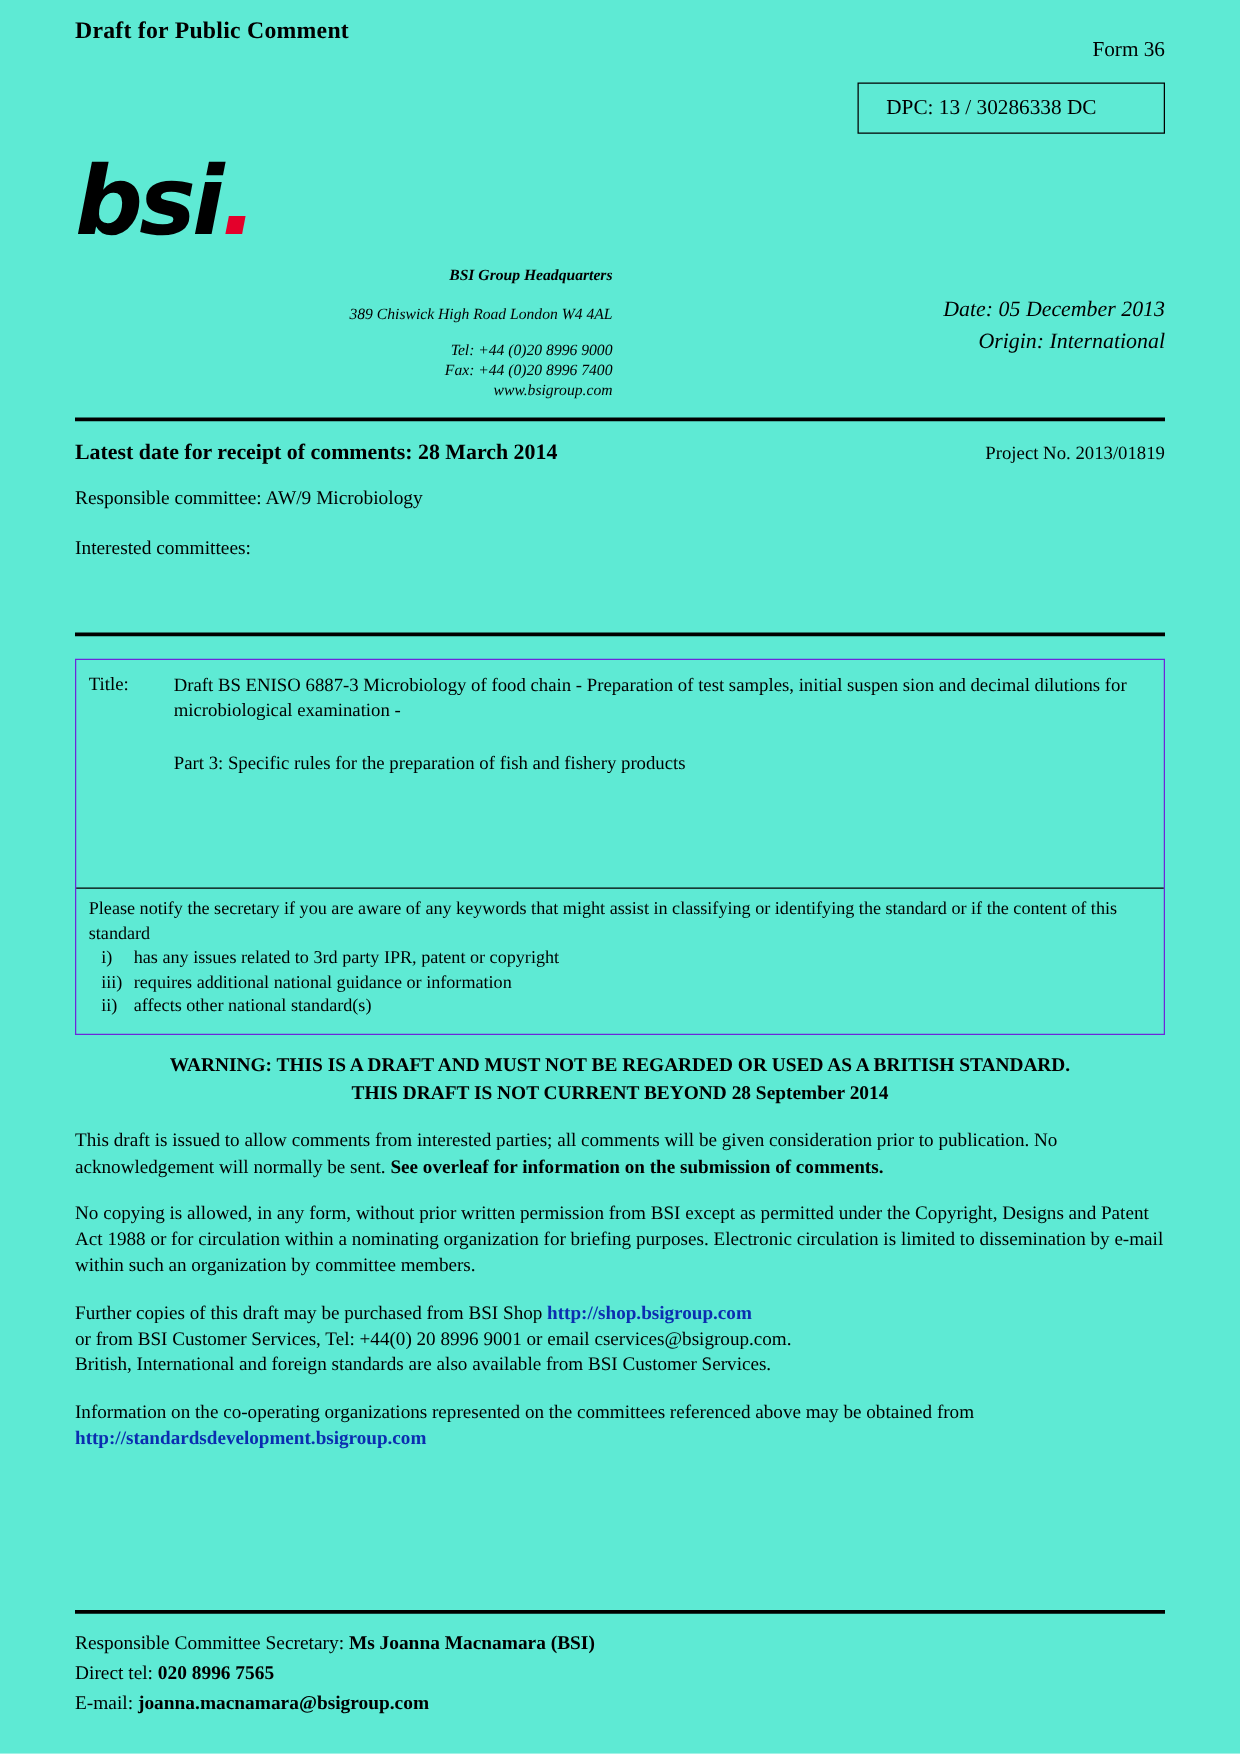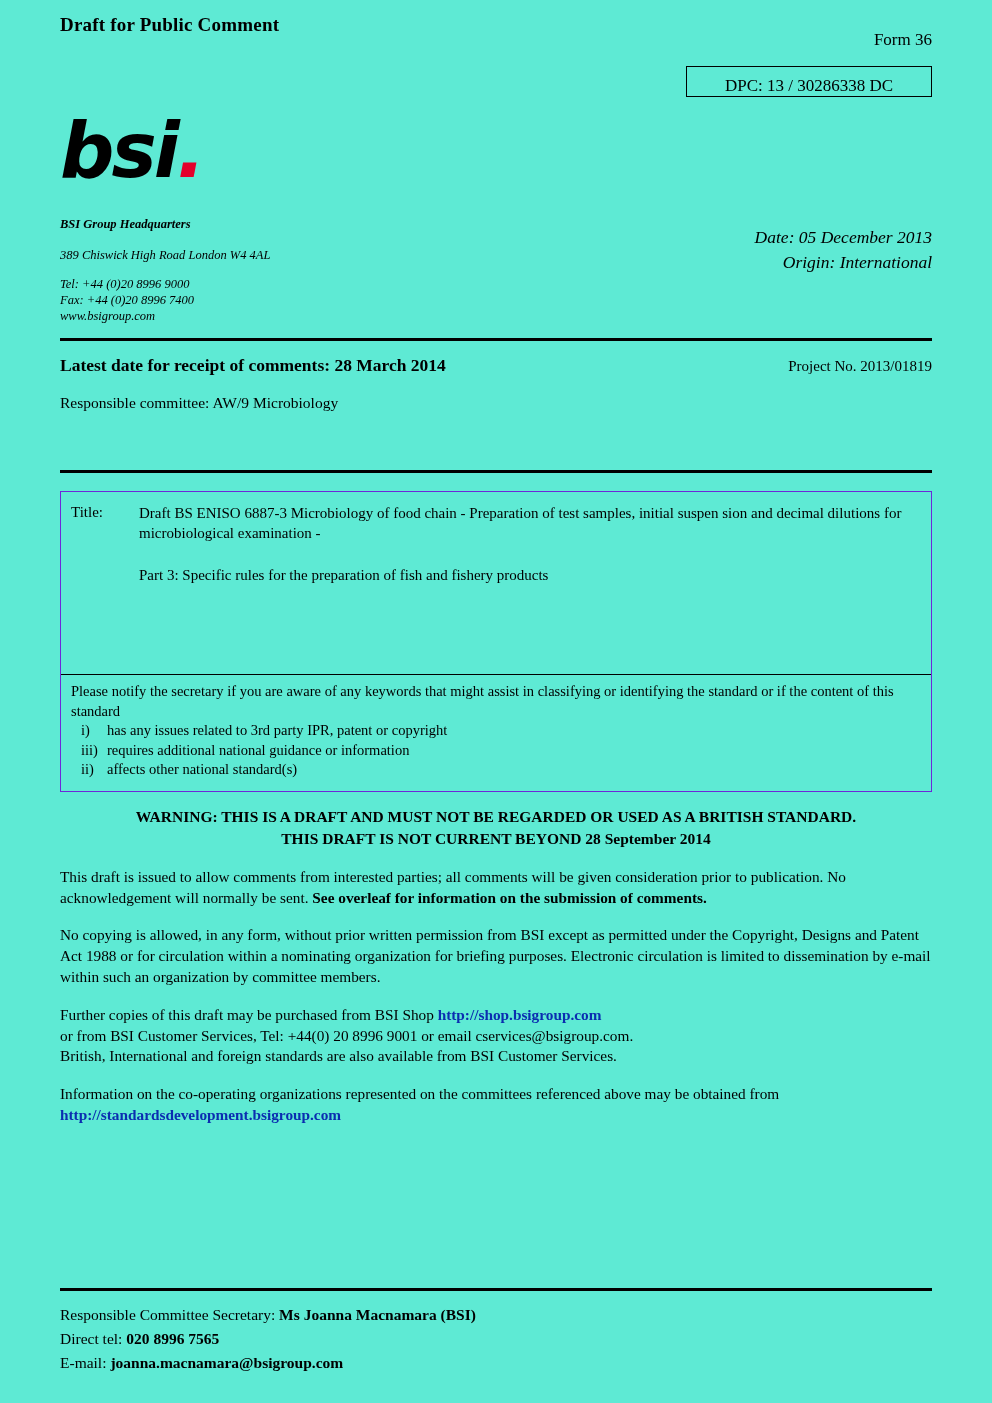--- a/index.html
+++ b/index.html
@@ -40,24 +40,24 @@
     margin-top: 16px;
   }
 
   .dpc-row {
     display: flex;
     justify-content: flex-end;
     margin-top: 16px;
   }
   .dpc-box {
     border: 1px solid #000;
-    padding: 9px 22px 0 22px;
+    padding: 9px 22px 10px 22px;
     font-size: 17px;
     min-width: 200px;
-    text-align: center;
+    text-align: left;
   }
 
   
   .mid-block {
     display: flex;
     justify-content: space-between;
     align-items: flex-start;
     margin-top: 8px;
     font-style: italic;
   }
@@ -69,24 +69,25 @@
     font-weight: bold;
     font-size: 76px;
     line-height: 0.95;
     letter-spacing: -3px;
     margin: 10px 0 0 0;
   }
   .bsi-logo .dot {
     color: #e4002b;
   }
   .addr {
-    margin-top: 28px;
+    margin-top: 14px;
     font-family: "Liberation Serif", serif;
     font-size: 12.5px;
     line-height: 1.45;
+    text-align: right;
   }
   .addr .hq {
     font-weight: bold;
     font-size: 12.5px;
     margin-bottom: 13px;
   }
   .addr .street {
     margin-bottom: 13px;
   }
   .addr .tel div {
@@ -252,20 +253,21 @@
     </div>
   </div>
 
   <hr class="rule-thick">
 
   <div class="comments-row">
     <div class="latest-date">Latest date for receipt of comments: 28 March 2014</div>
     <div class="project-no">Project No. 2013/01819</div>
   </div>
   <div class="committee-line">Responsible committee: AW/9 Microbiology</div>
+  <div class="interested-line">Interested committees:</div>
 
   <div class="spacer-before-thick"></div>
   <hr class="rule-thick">
 
   <div class="title-box">
     <div class="title-inner">
       <div class="title-label">Title:</div>
       <div class="title-text">
         <div>Draft BS ENISO 6887-3 Microbiology of food chain - Preparation of test samples, initial suspen sion and decimal dilutions for microbiological examination -</div>
         <div class="title-part">Part 3: Specific rules for the preparation of fish and fishery products</div>

